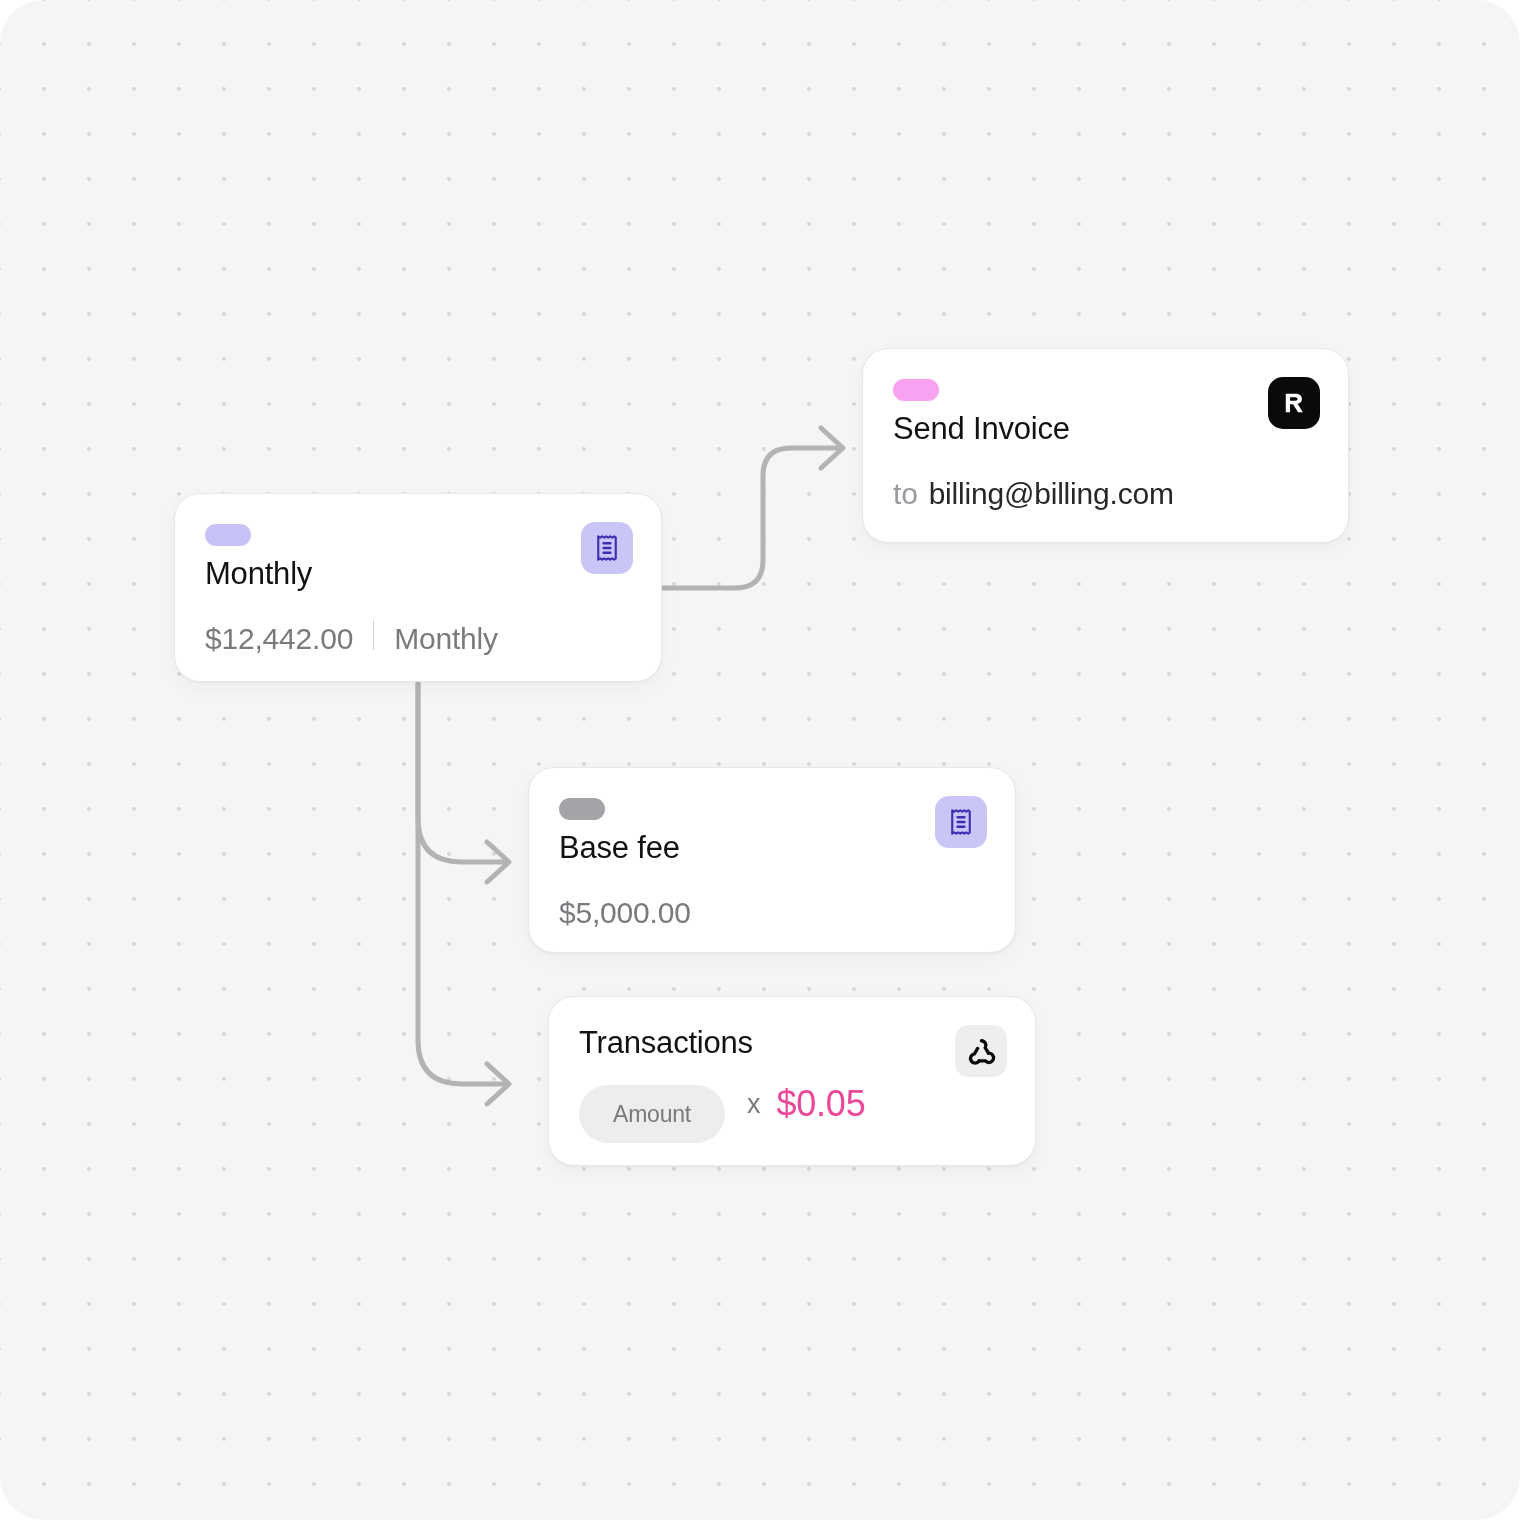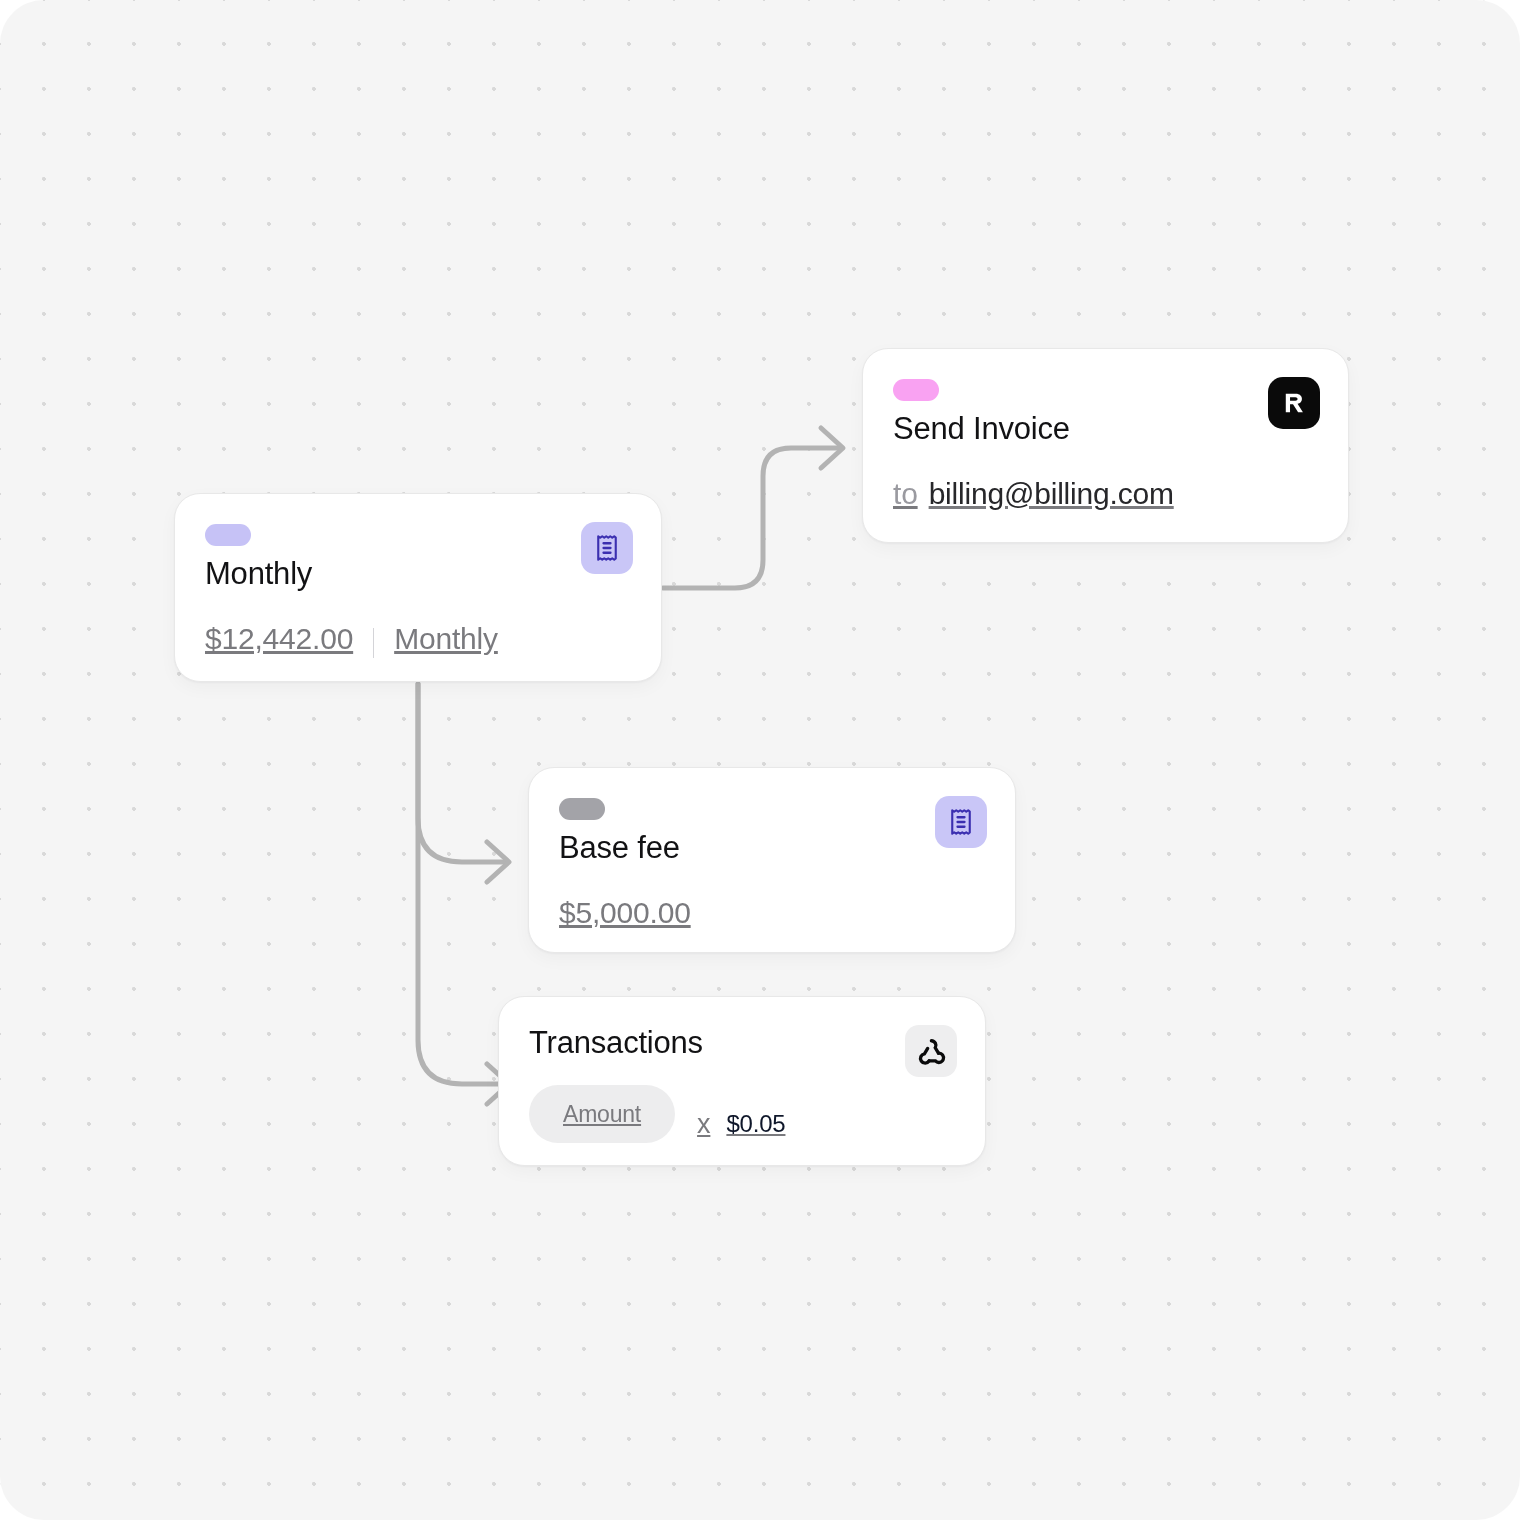--- a/index.html
+++ b/index.html
@@ -81,26 +81,25 @@
     font-weight: 400;
     color: #121214;
     letter-spacing: -0.2px;
     margin-top: 8px;
   }
   .node-title.no-pill { margin-top: 0; }
 
   .node-body {
     padding: 26px 30px 30px 30px;
     display: flex;
-    align-items: flex-end;
+    align-items: flex-start;
     font-size: 30px;
     line-height: 38px;
     color: #7a7a7e;
     letter-spacing: -0.2px;
-    text-decoration: underline;
   }
 
   .amount { color: #7a7a7e; }
   .sep {
     display: inline-block;
     width: 1px;
     height: 30px;
     background: #d4d4d8;
     margin: 0 20px;
   }
@@ -132,21 +131,21 @@
     border-radius: 999px;
     padding: 13px 34px;
     font-size: 23px;
     line-height: 32px;
   }
   .mult {
     margin: 0 16px 0 22px;
     font-size: 27px;
     color: #7a7a7e;
   }
-  .rate { font-size: 24px; color: #0f172a; }
+  .rate { font-size: 36px; color: #ec4899; }
 </style>
 </head>
 <body>
 
 <div id="canvas">
 
   <svg id="edges" viewBox="0 0 1520 1520" xmlns="http://www.w3.org/2000/svg">
 
     <g>
       <path class="edge-path" d="M 663 588 L 735 588 Q 763 588 763 560 L 763 476 Q 763 448 791 448 L 840 448"></path>
@@ -217,21 +216,21 @@
           <rect x="8.3" y="11" width="7.4" height="1.9" rx="0.9" fill="#3b2fb0"></rect>
           <rect x="8.3" y="14.8" width="7.4" height="1.9" rx="0.9" fill="#3b2fb0"></rect>
         </svg>
       </div>
     </div>
     <div class="node-body">
       <span class="amount">$5,000.00</span>
     </div>
   </div>
 
-  <div class="node" style="left:498px; top:996px; width:488px; height:170px;">
+  <div class="node" style="left:548px; top:996px; width:488px; height:170px;">
     <div class="node-head" style="padding-top:26px;">
       <div class="node-title no-pill">Transactions</div>
       <div class="badge soft">
         <svg width="32" height="32" viewBox="0 0 24 24" aria-hidden="true">
           <path d="M12.3 4.3 A3.5 3.5 0 0 1 15.2 9.6 L17.6 13.6" fill="none" stroke="#0b0b0b" stroke-width="2.5" stroke-linecap="round"></path>
           <path d="M17.6 13.6 A3.5 3.5 0 1 1 15.3 19.4 H10.6" fill="none" stroke="#0b0b0b" stroke-width="2.5" stroke-linecap="round"></path>
           <path d="M10.6 19.4 A3.5 3.5 0 1 1 7.1 14.1 L9.5 10.1" fill="none" stroke="#0b0b0b" stroke-width="2.5" stroke-linecap="round"></path>
         </svg>
       </div>
     </div>

